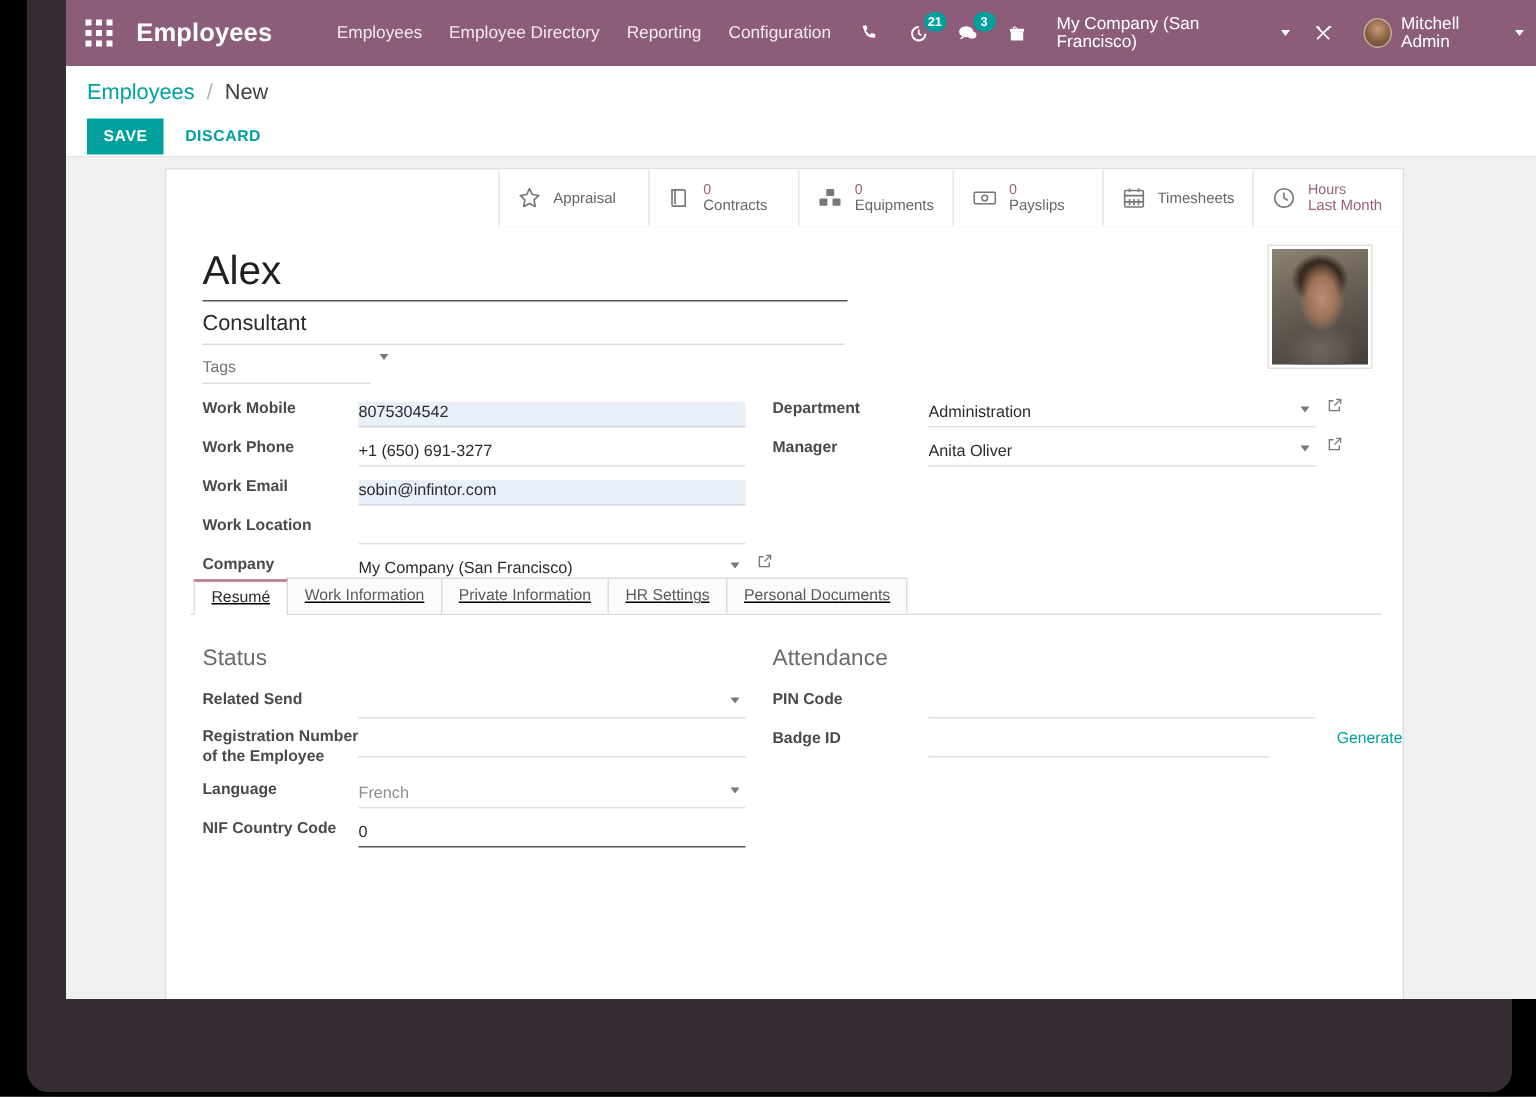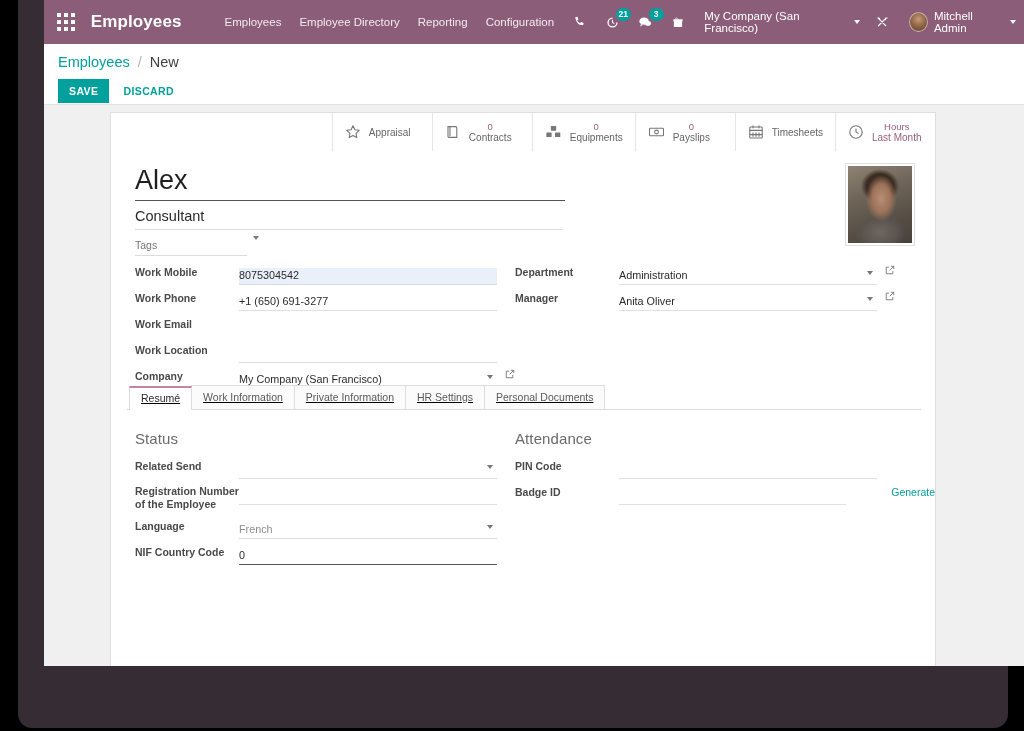--- a/index.html
+++ b/index.html
@@ -125,21 +125,21 @@
   #smart-bar {
     position: absolute; right: 0; top: 0;
     display: flex; height: 38px; border-bottom: 1px solid #e6e6e6;
   }
   .smart-btn {
     display: flex; align-items: center; gap: 8px;
     padding: 0 12px; height: 38px; min-width: 100px;
     border-left: 1px solid #e6e6e6; cursor: pointer; background: #fff;
   }
   .sb-icon { color: #666; display: flex; align-items: center; }
-  .sb-text { display: flex; flex-direction: column; justify-content: center; line-height: 11px; align-items: center; }
+  .sb-text { display: flex; flex-direction: column; justify-content: center; line-height: 11px; }
   .sb-val { font-size: 9.5px; color: #9b5e7c; }
   .sb-lbl { font-size: 10px; color: #666; white-space: nowrap; }
   .sb-lbl2 { font-size: 10px; color: #9b5e7c; white-space: nowrap; }
 
   
   #title-block { position: absolute; left: 24px; top: 52px; width: 470px; }
   #emp-name {
     font-size: 27px; color: #1f1f1f; font-weight: normal;
     border: none; border-bottom: 1px solid #555;
     width: 430px; padding: 0 0 5px 0; outline: none;
@@ -430,20 +430,23 @@
             </div>
           </div>
           <div class="fld-row">
             <div class="fld-lbl">Work Phone</div>
             <div class="fld-val">
               <input class="fld-input plain" value="+1 (650) 691-3277" style="">
             </div>
           </div>
           <div class="fld-row">
             <div class="fld-lbl">Work Email</div>
+            <div class="fld-val">
+              <input class="fld-input hl" value="sobin@infintor.com" style="">
+            </div>
           </div>
           <div class="fld-row">
             <div class="fld-lbl">Work Location</div>
             <div class="fld-val">
               <input class="fld-input plain" value="" style="">
             </div>
           </div>
           <div class="fld-row">
             <div class="fld-lbl">Company</div>
             <div class="fld-val">

